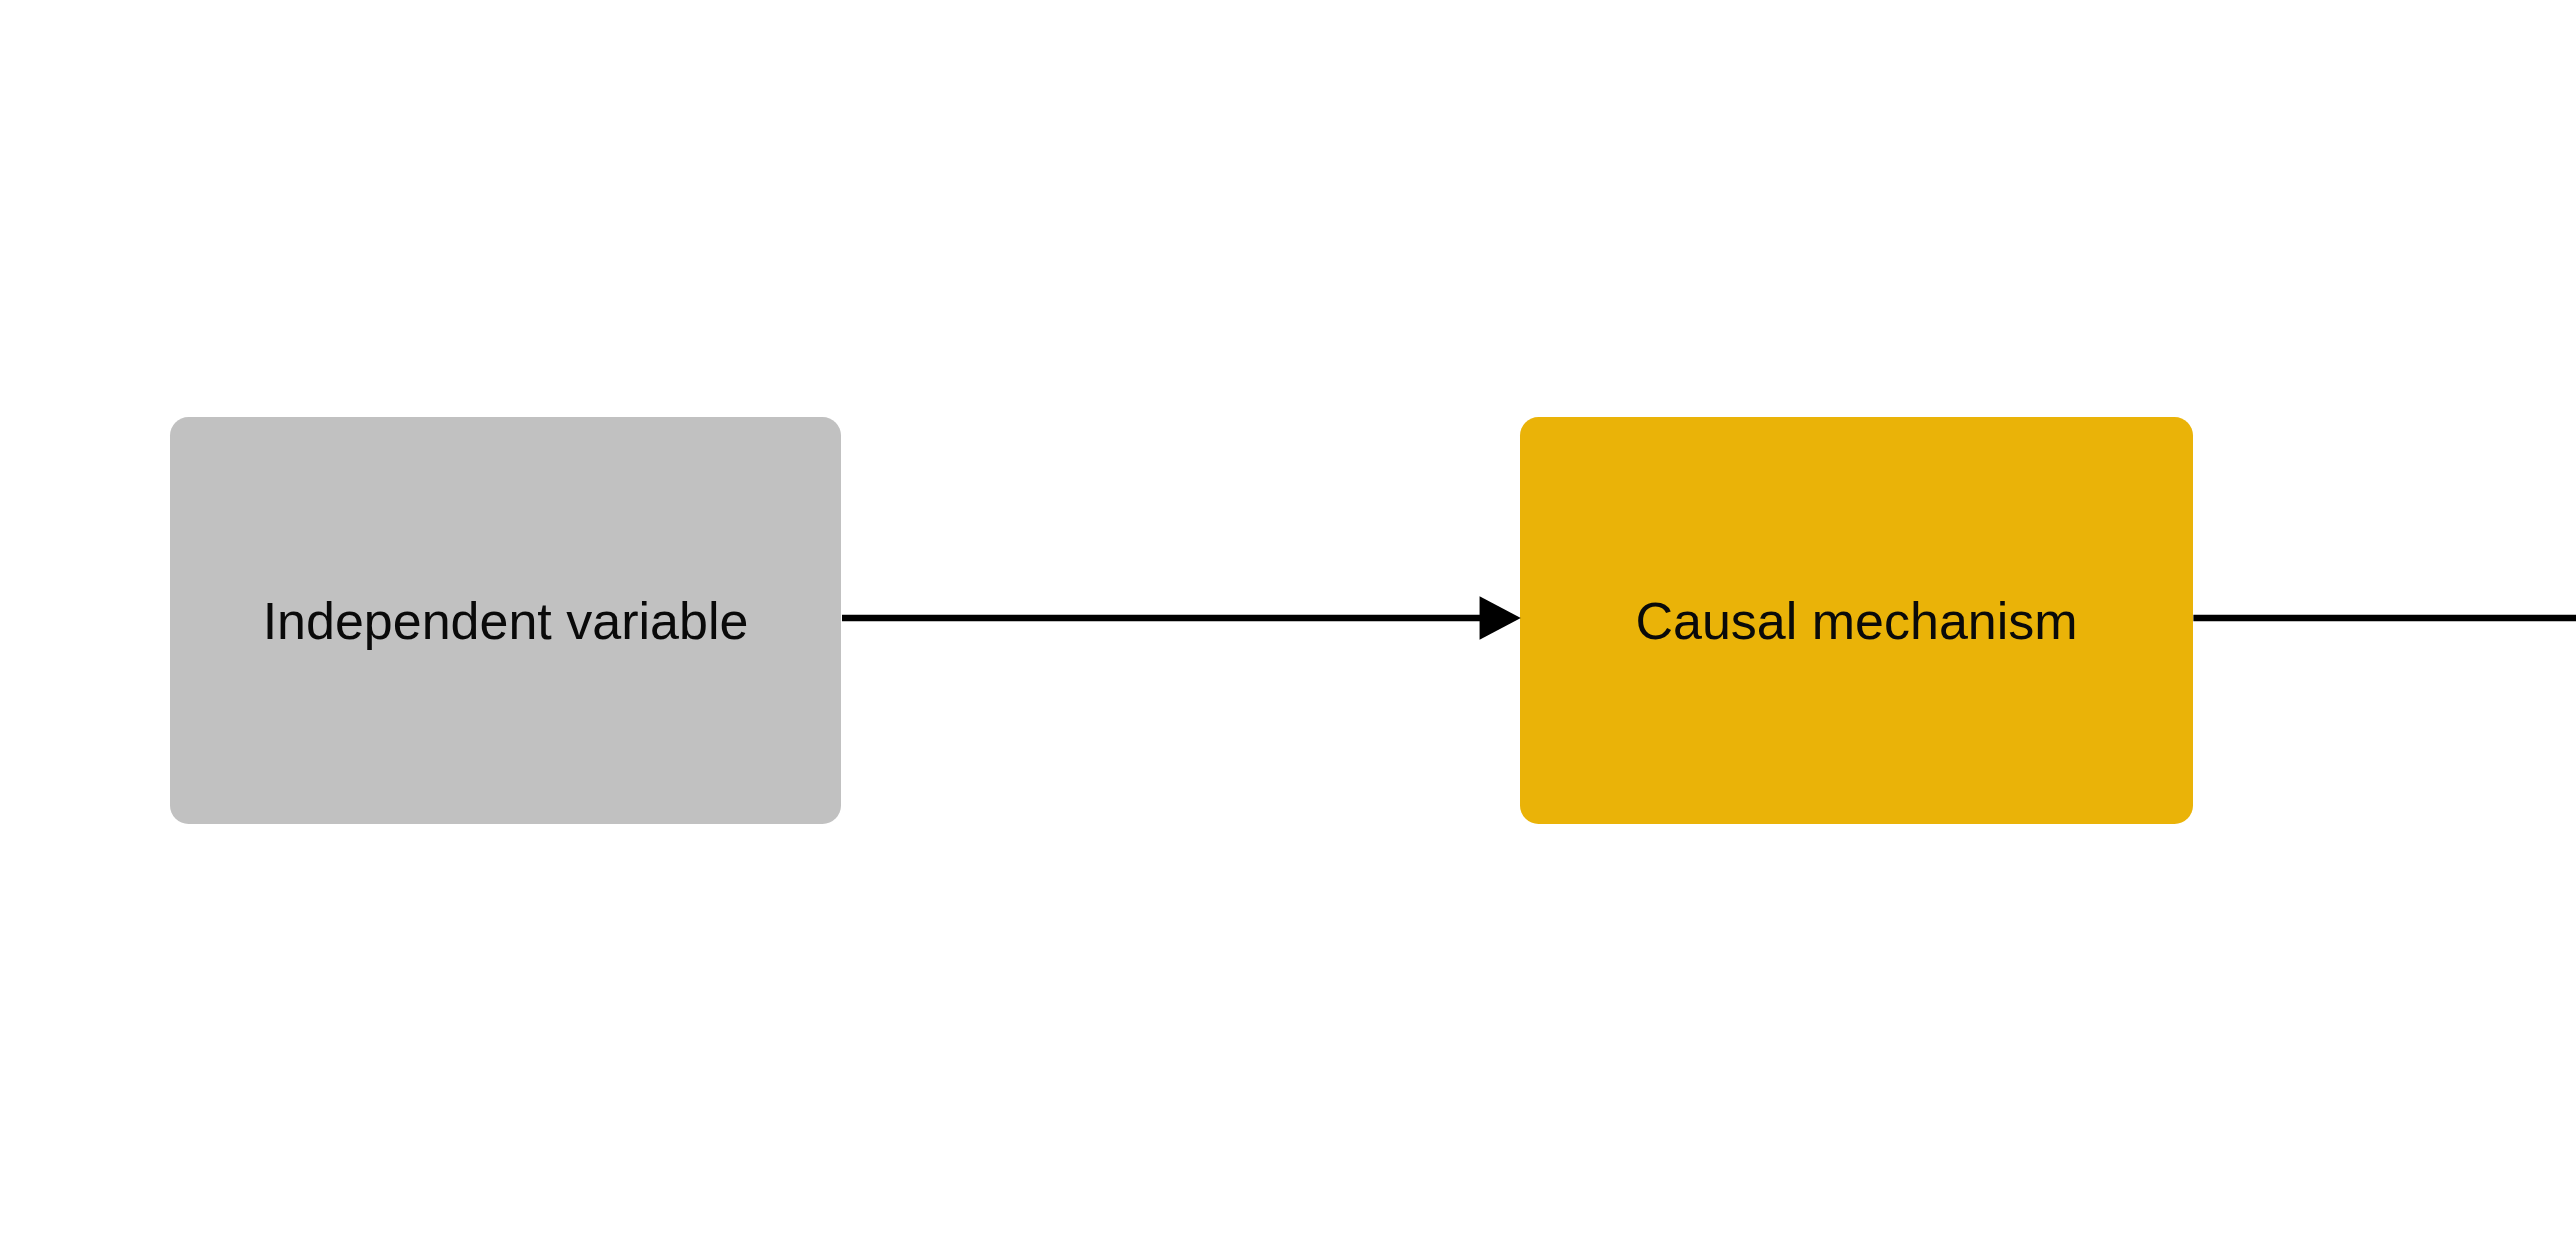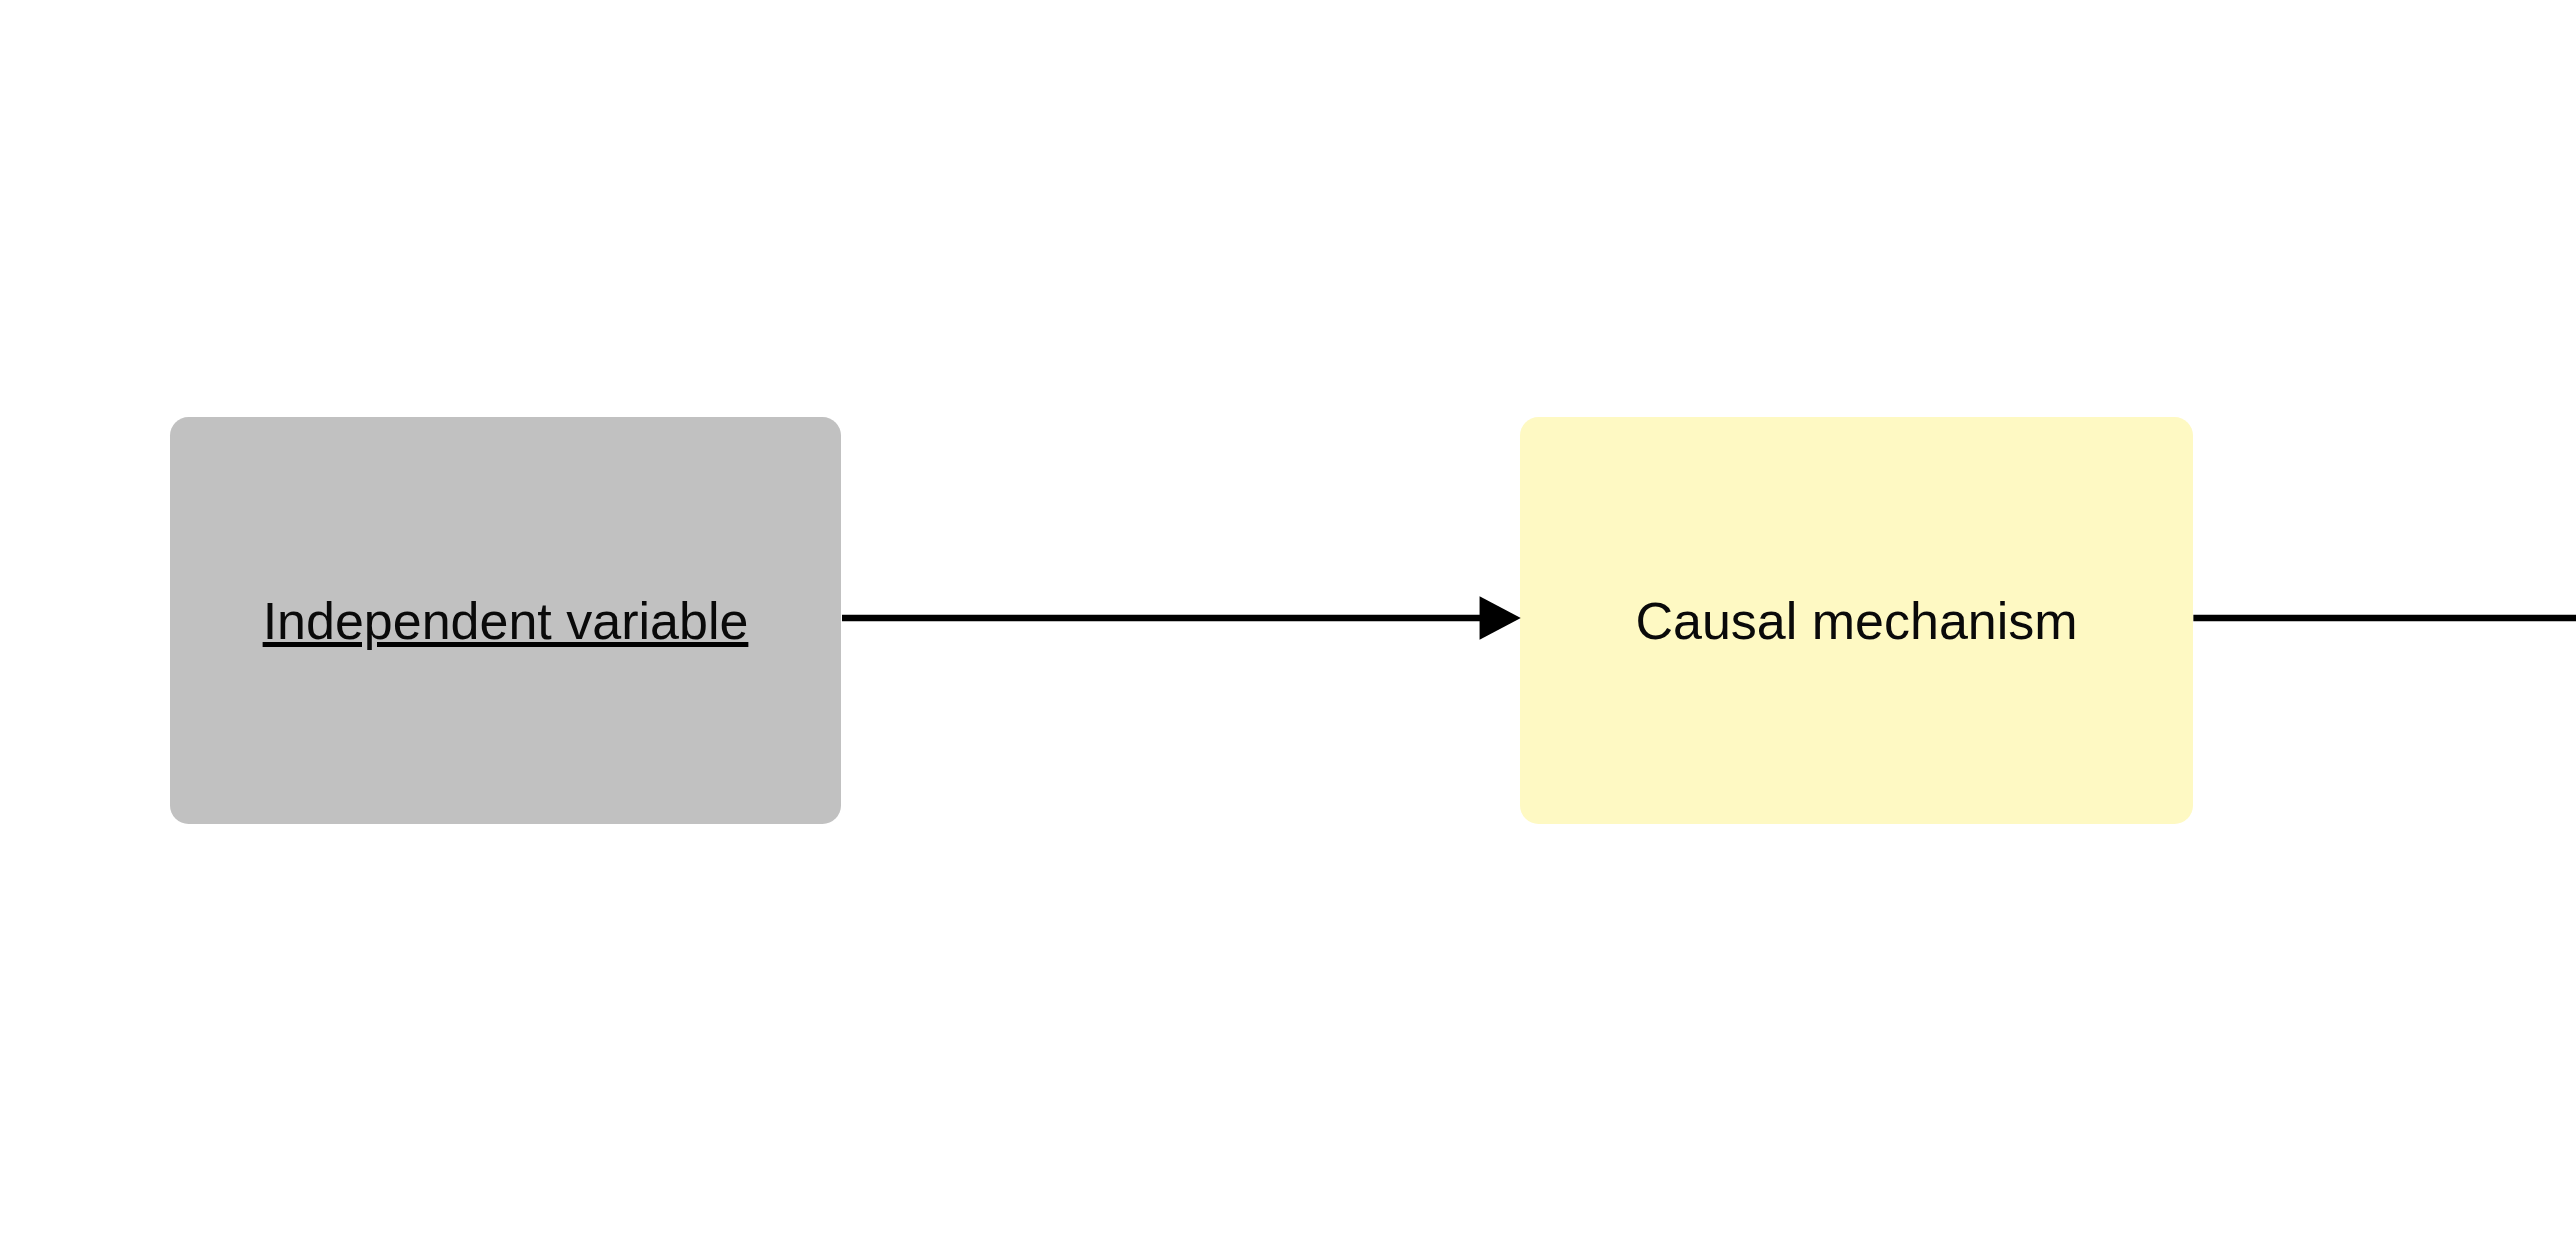--- a/index.html
+++ b/index.html
@@ -40,25 +40,25 @@
     width: 3709px;
     height: 1236px;
     pointer-events: none;
   }
 </style>
 </head>
 <body>
 
 <div class="canvas">
 
-  <div class="node" id="node-0" style="background-color: rgb(193, 193, 193); text-decoration: underline;">
+  <div class="node" id="node-0" style="background-color: rgb(193, 193, 193);">
     <span class="node-label">Independent variable</span>
   </div>
 
-  <div class="node" id="node-1" style="background-color: #fef9c3;">
+  <div class="node" id="node-1" style="background-color: #eab308;">
     <span class="node-label">Causal mechanism</span>
   </div>
 
   <svg class="edges-layer" viewBox="0 0 7200 2400" xmlns="http://www.w3.org/2000/svg">
     <g>
       <line x1="1634" y1="1200" x2="2874" y2="1200" stroke-width="13" style="stroke: rgb(0, 0, 0);"></line>
       <polygon points="2872,1158 2952,1200 2872,1242" style="fill: rgb(0, 0, 0);"></polygon>
     </g>
     <g>
       <line x1="4258" y1="1200" x2="5506" y2="1200" stroke-width="13" style="stroke: rgb(0, 0, 0);"></line>

